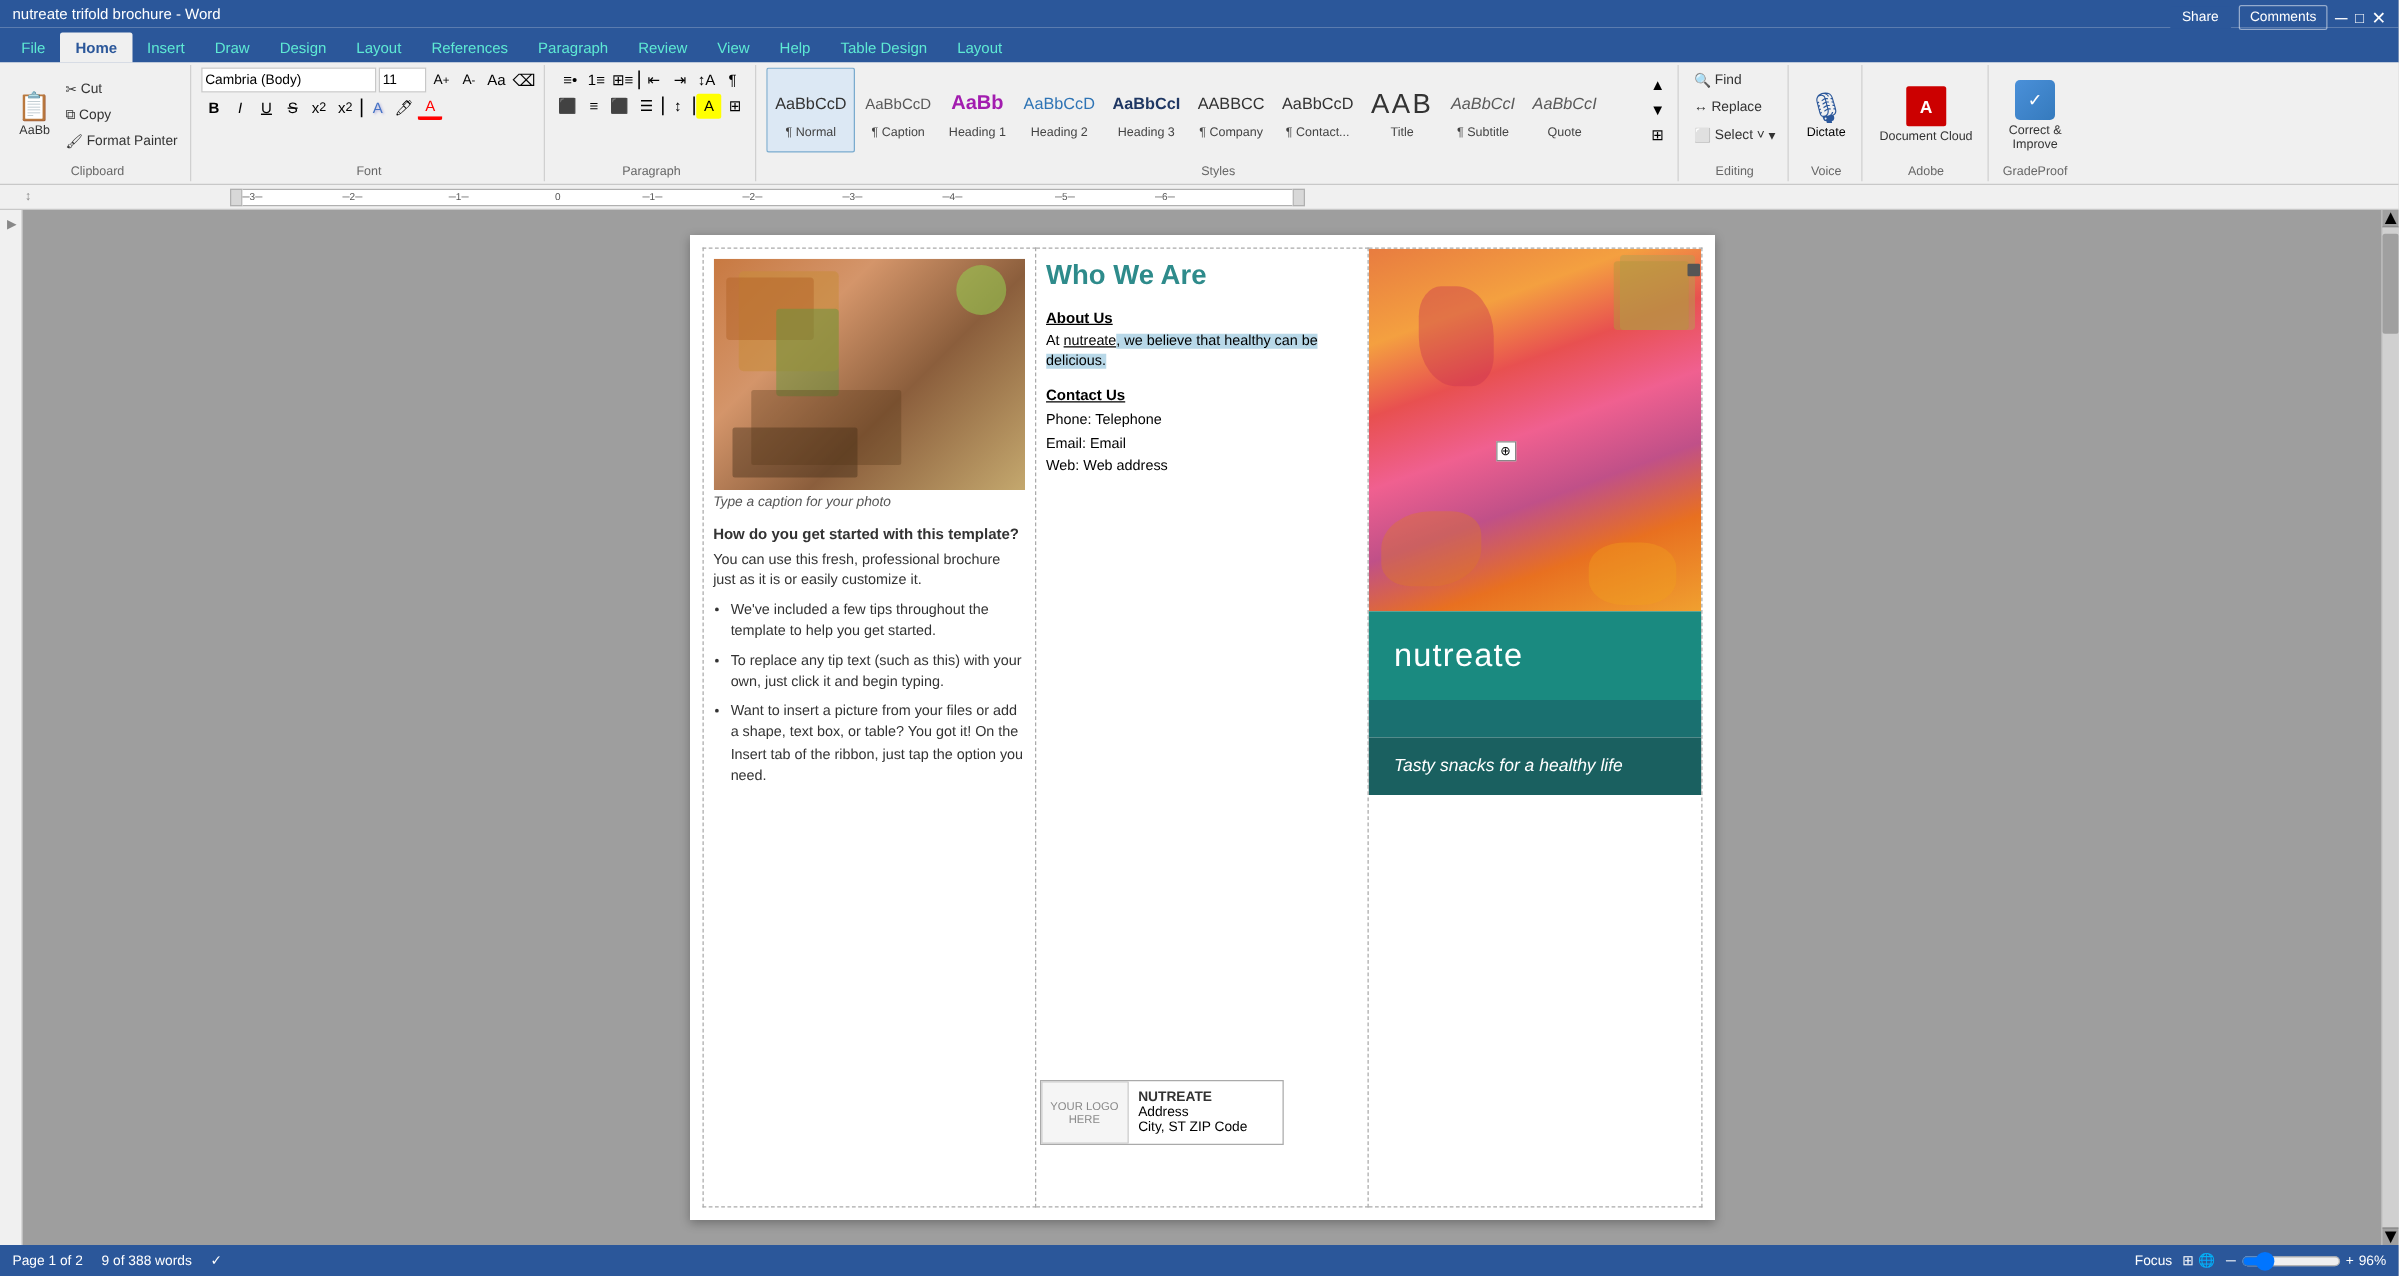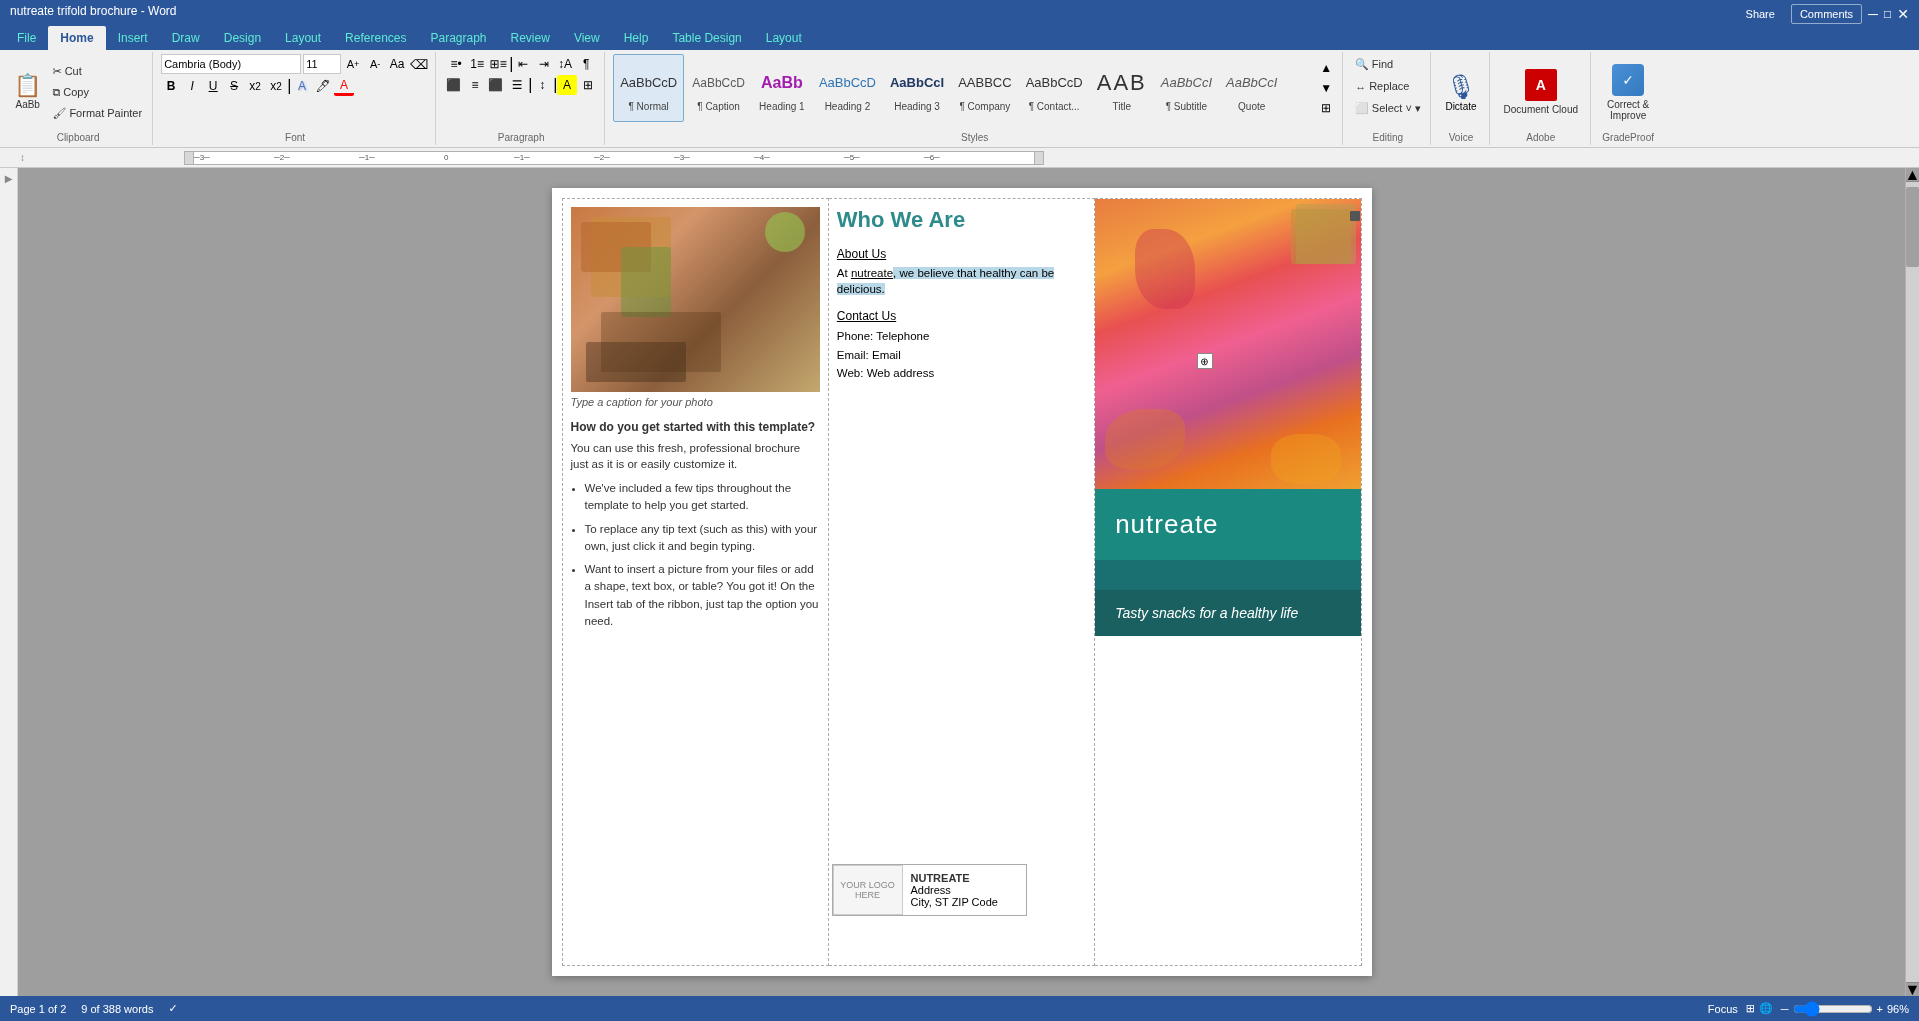--- a/index.html
+++ b/index.html
@@ -321,21 +321,21 @@
     }
 
     
     .who-heading {
       color: #2e8b8b;
       font-size: 22px;
       font-weight: bold;
       margin-bottom: 14px;
     }
     .section-heading {
-      font-weight: normal;
+      font-weight: bold;
       font-size: 12px;
       margin-bottom: 4px;
       text-decoration: underline;
     }
     .section-body {
       font-size: 11.5px;
       line-height: 1.4;
       margin-bottom: 12px;
     }
     .highlight-text {

